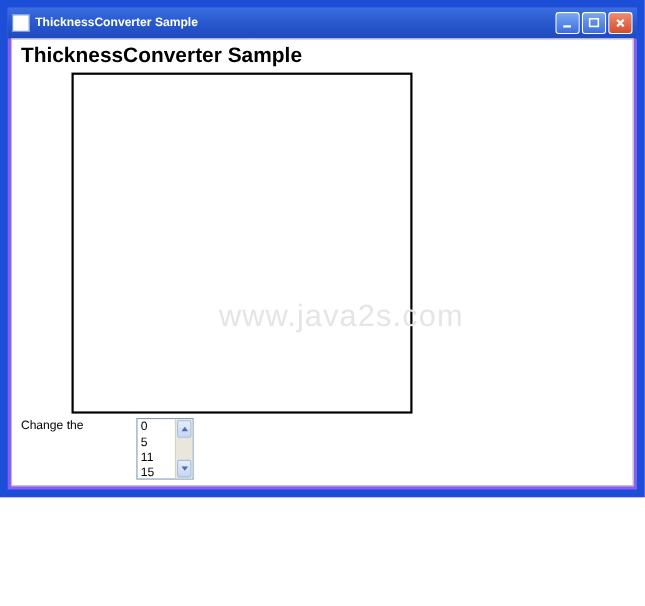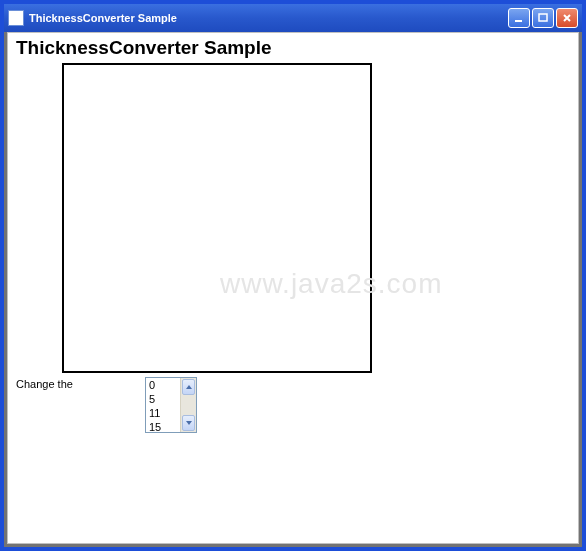--- a/index.html
+++ b/index.html
@@ -5,23 +5,23 @@
     * { box-sizing: border-box; margin: 0; padding: 0; }
     body {
       font-family: Tahoma, Arial, sans-serif;
       background: #ffffff;
       width: 586px;
       height: 551px;
       overflow: hidden;
     }
     .window {
       width: 586px;
-      height: 551px;
-      border: 4px solid #1d4ed8;
-      background: #737373;
+      height: 452px;
+      border: 7px solid #1d4ed8;
+      background: #8b5cf6;
       position: relative;
     }
     .titlebar {
       height: 28px;
       background: linear-gradient(to bottom, #3a6fe0 0%, #2858cc 50%, #1e4bbf 100%);
       display: flex;
       align-items: center;
       padding: 0 4px;
       color: #fff;
       font-size: 11px;
@@ -83,21 +83,20 @@
     }
     .border-sample {
       width: 310px;
       height: 310px;
       border: 2px solid #000;
       background: #fff;
     }
     .controls-row {
       display: flex;
       align-items: flex-start;
-      gap: 24px;
       margin-top: 4px;
     }
     .label-block {
       font-size: 11px;
       line-height: 14px;
       color: #000;
       width: 105px;
     }
     .listbox {
       width: 52px;
@@ -134,21 +133,21 @@
       display: flex;
       align-items: center;
       justify-content: center;
       cursor: pointer;
       flex-shrink: 0;
     }
     .scrolltrack { flex: 1; }
     .watermark {
       position: absolute;
       top: 235px;
-      left: 212px;
+      left: 188px;
       font-size: 28px;
       color: #e5e5e5;
       font-family: Arial, sans-serif;
       letter-spacing: 1px;
       pointer-events: none;
       user-select: none;
     }
   </style>
 </head>
 <body>

